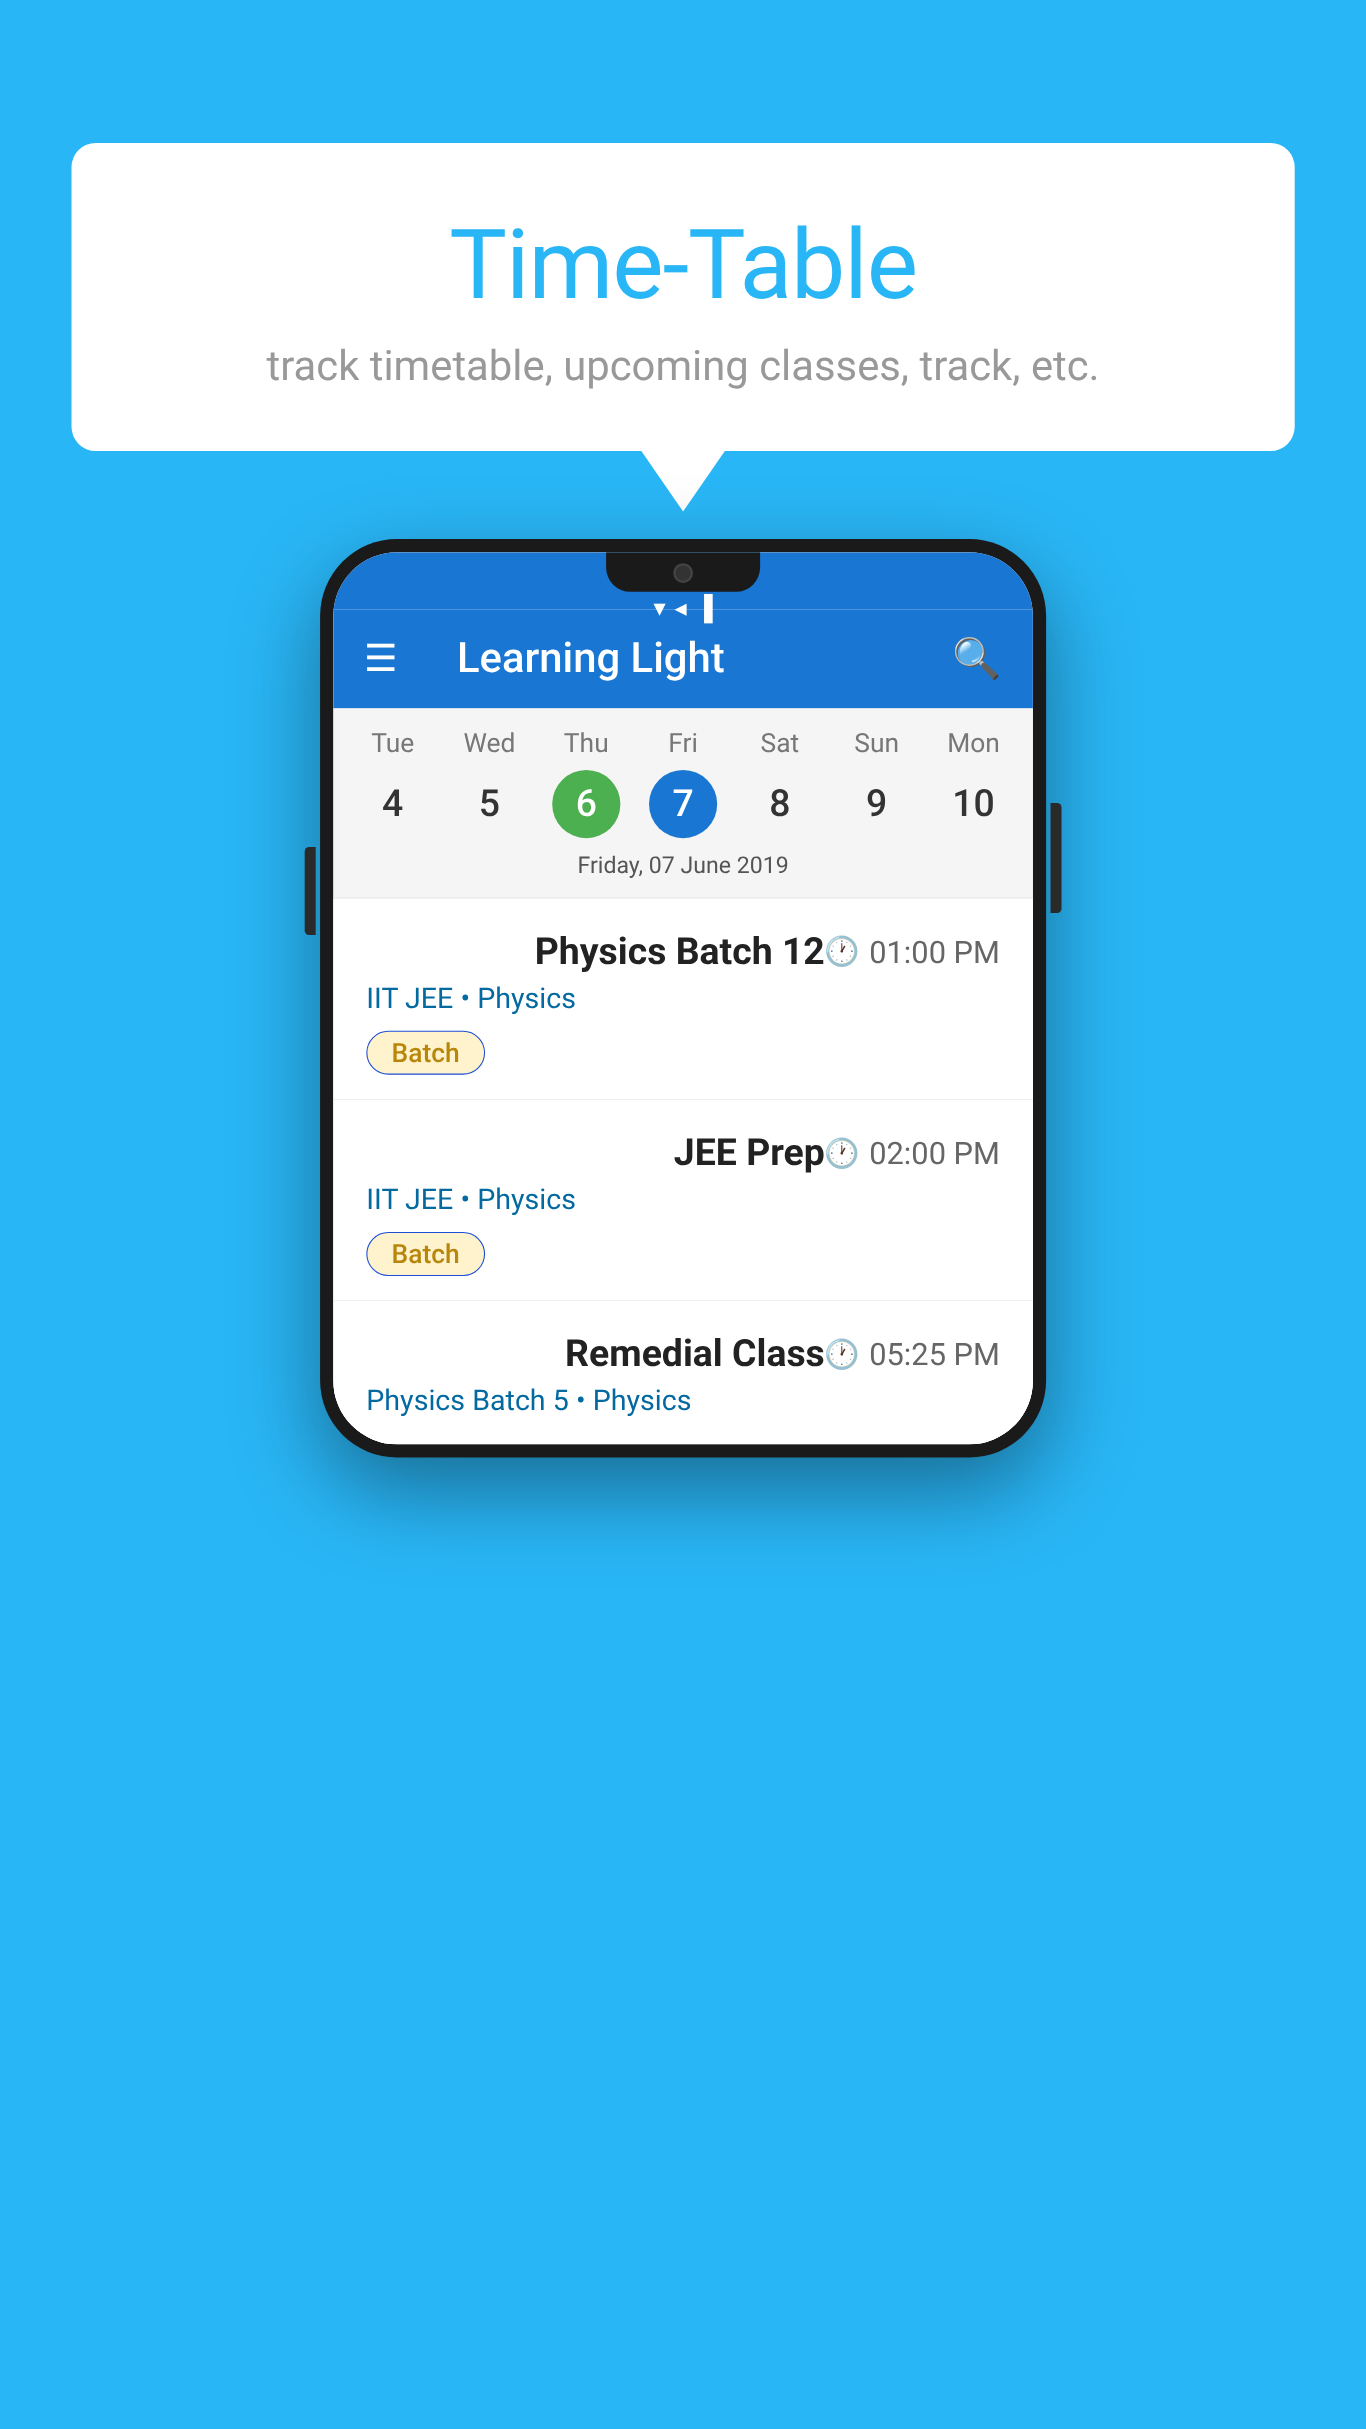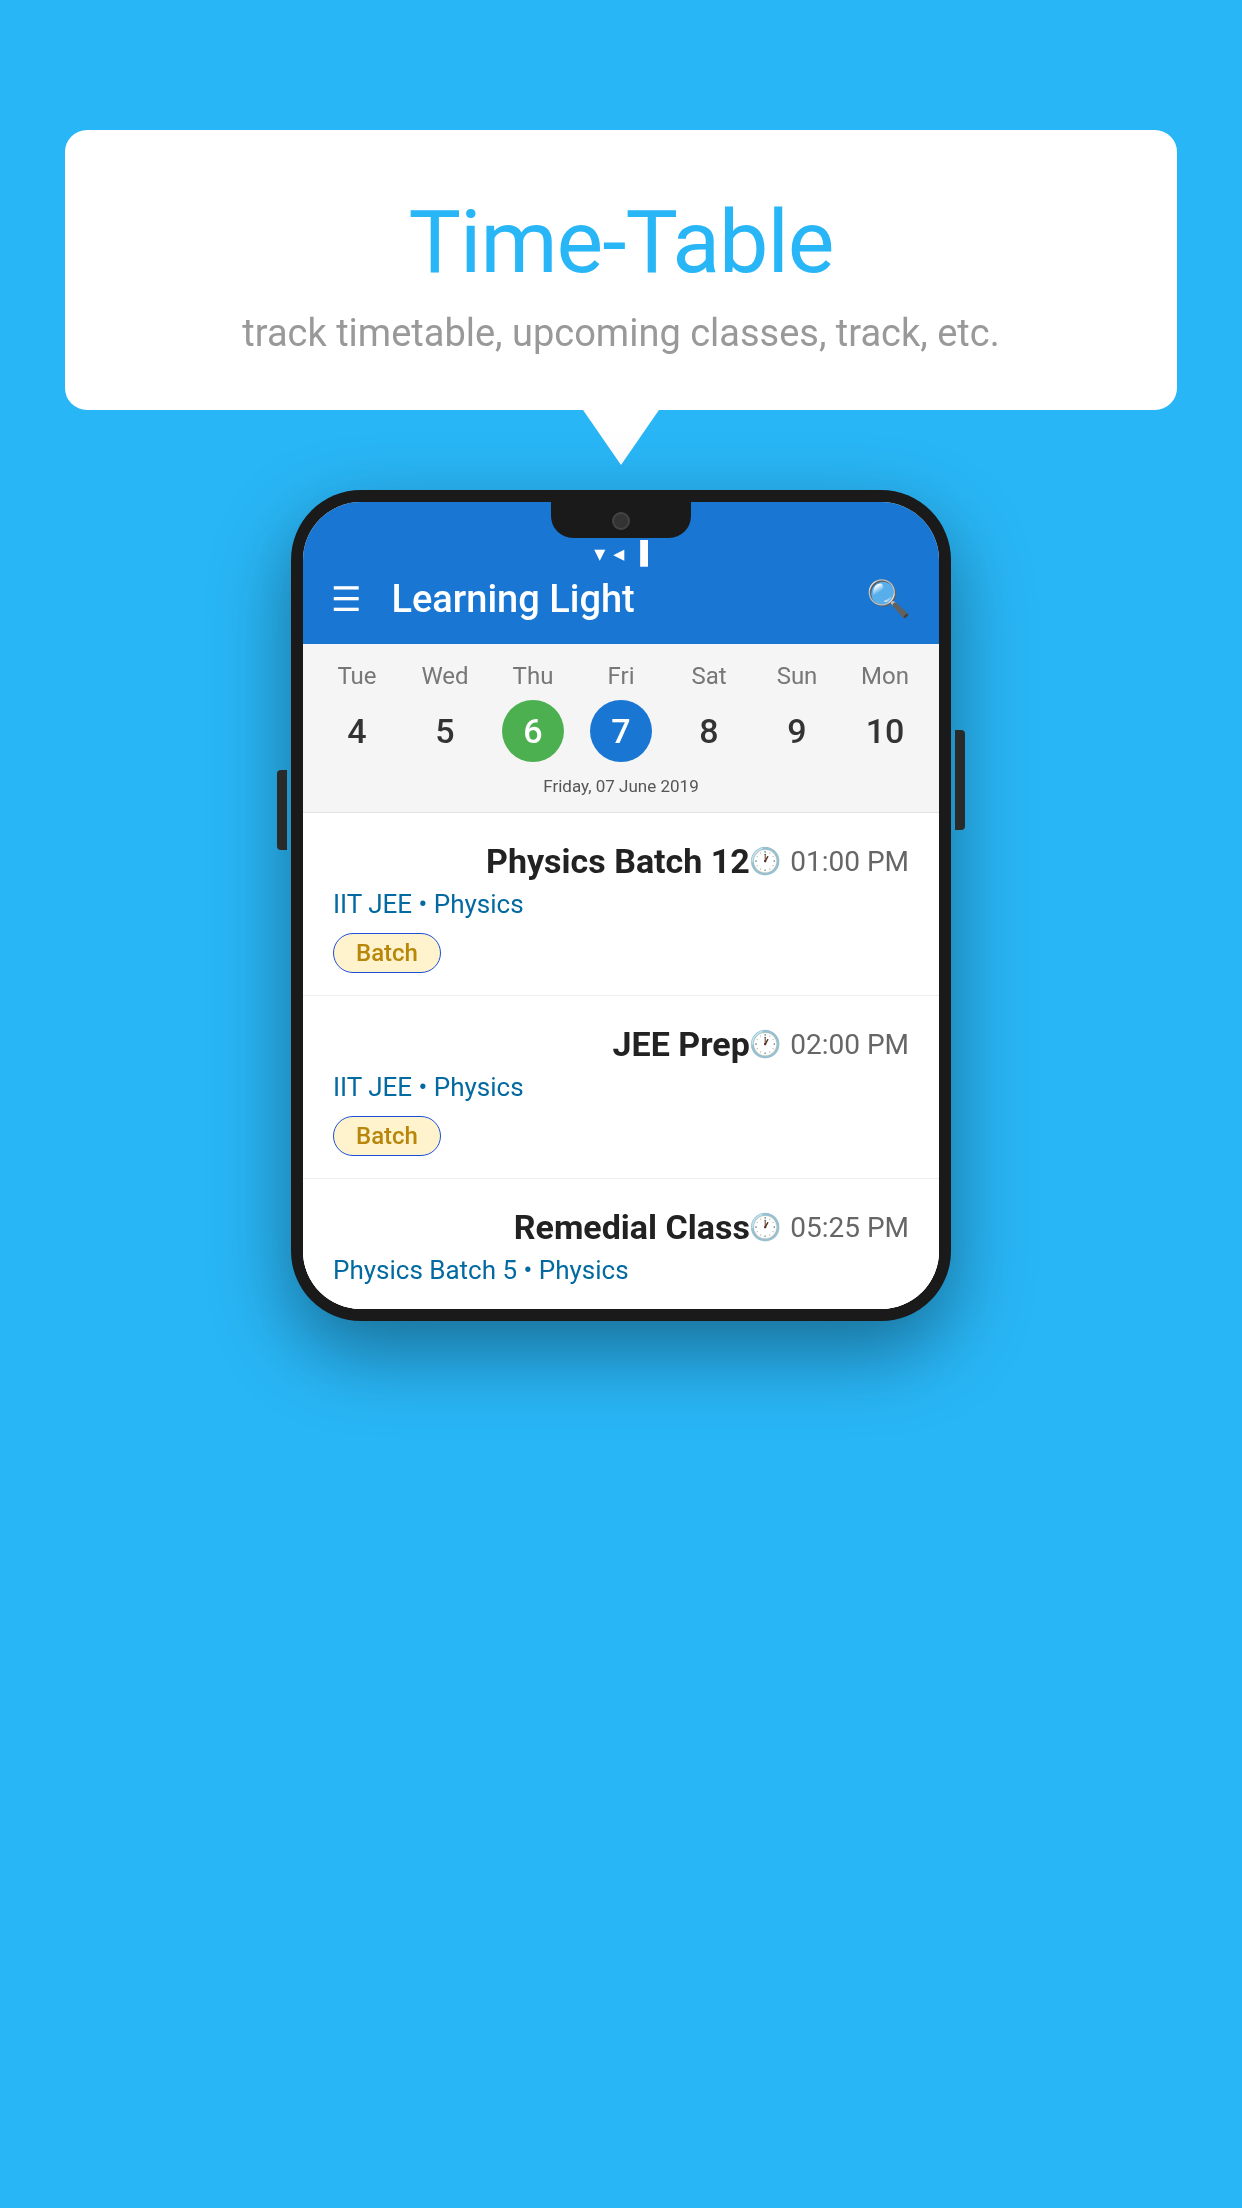--- a/index.html
+++ b/index.html
@@ -172,20 +172,21 @@
       font-size: 34px;
       margin-right: 30px;
       line-height: 1;
     }
 
     .app-title {
       color: white;
       font-size: 38px;
       font-weight: 500;
       flex: 1;
+      margin-left: 24px;
     }
 
     .search-icon {
       color: white;
       font-size: 36px;
     }
 
     
     .calendar-strip {
       background: #f5f5f5;
@@ -229,21 +230,21 @@
     }
 
     .day-num.selected {
       background: #1976d2;
       color: white;
     }
 
     .selected-date {
       text-align: center;
       padding: 14px 0 16px;
-      font-size: 17px;
+      font-size: 21px;
       color: #555;
       border-bottom: 1px solid #e0e0e0;
     }
 
     
     .class-list {
       background: white;
     }
 
     .class-item {

